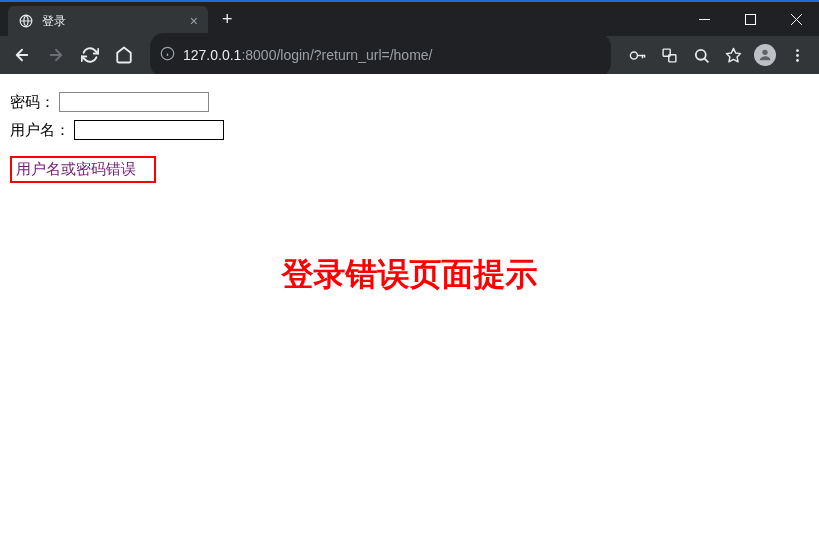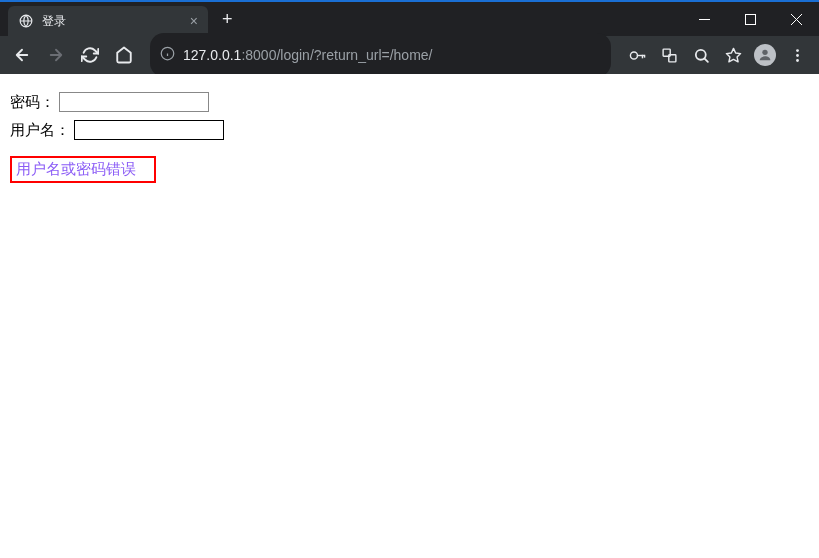--- a/index.html
+++ b/index.html
@@ -152,21 +152,21 @@
       height: 20px;
       width: 150px;
       font-size: 13px;
       padding: 1px 3px;
     }
     .error-box {
       border: 2px solid #ff0000;
       display: inline-block;
       padding: 2px 18px 2px 4px;
       margin: 8px 0 10px 0;
-      color: #8b5cf6;
+      color: #701a75;
       font-size: 15px;
     }
     .submit-btn {
       background: #efefef;
       border: 1px solid #888;
       padding: 3px 10px;
       font-size: 14px;
       cursor: pointer;
       font-family: inherit;
     }
@@ -298,14 +298,15 @@
       <span>密码：</span>
       <input type="password" class="pw-input" value="" style="">
     </div>
     <div class="form-row">
       <span>用户名：</span>
       <input type="text" class="text-input" value="" style="">
     </div>
     <div class="error-box">
       <span>用户名或密码错误</span>
     </div>
+    <div class="annotation">登录错误页面提示</div>
   </div>
 </div>
 
 </body></html>

